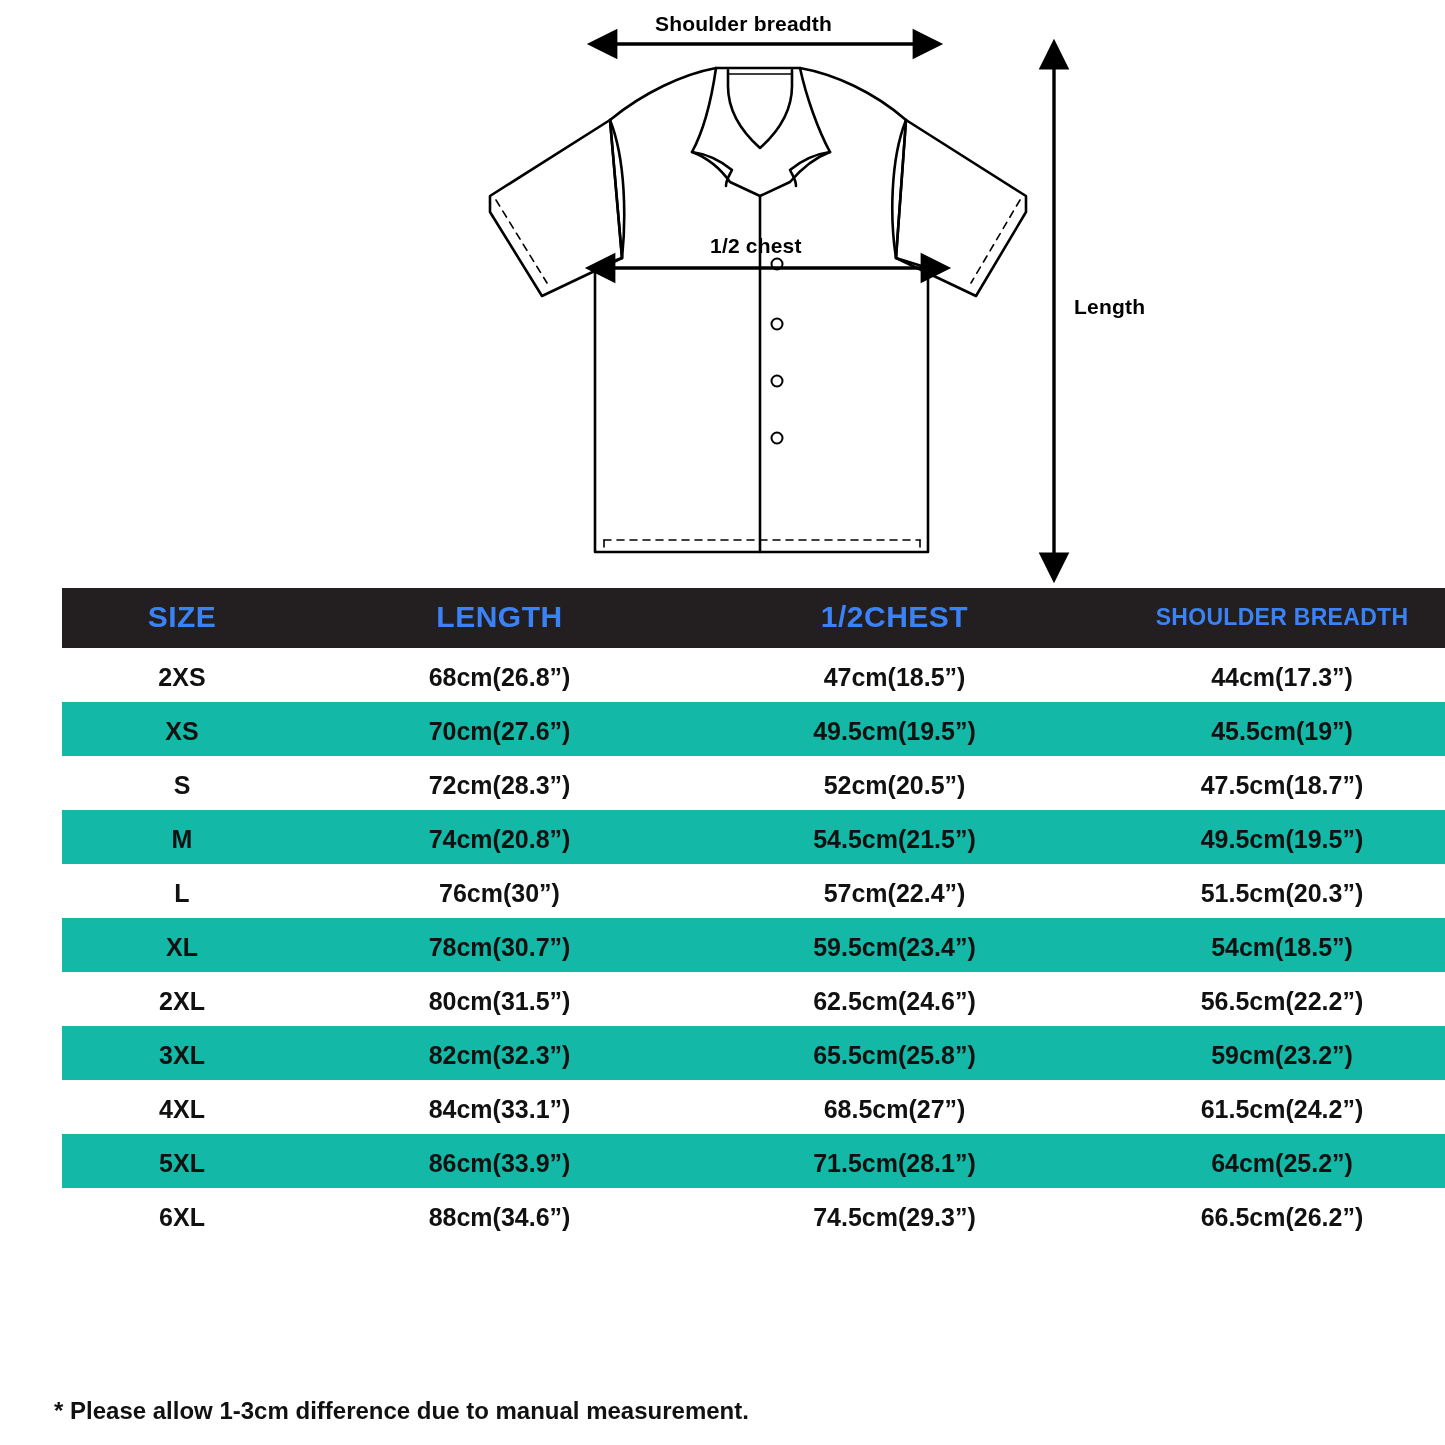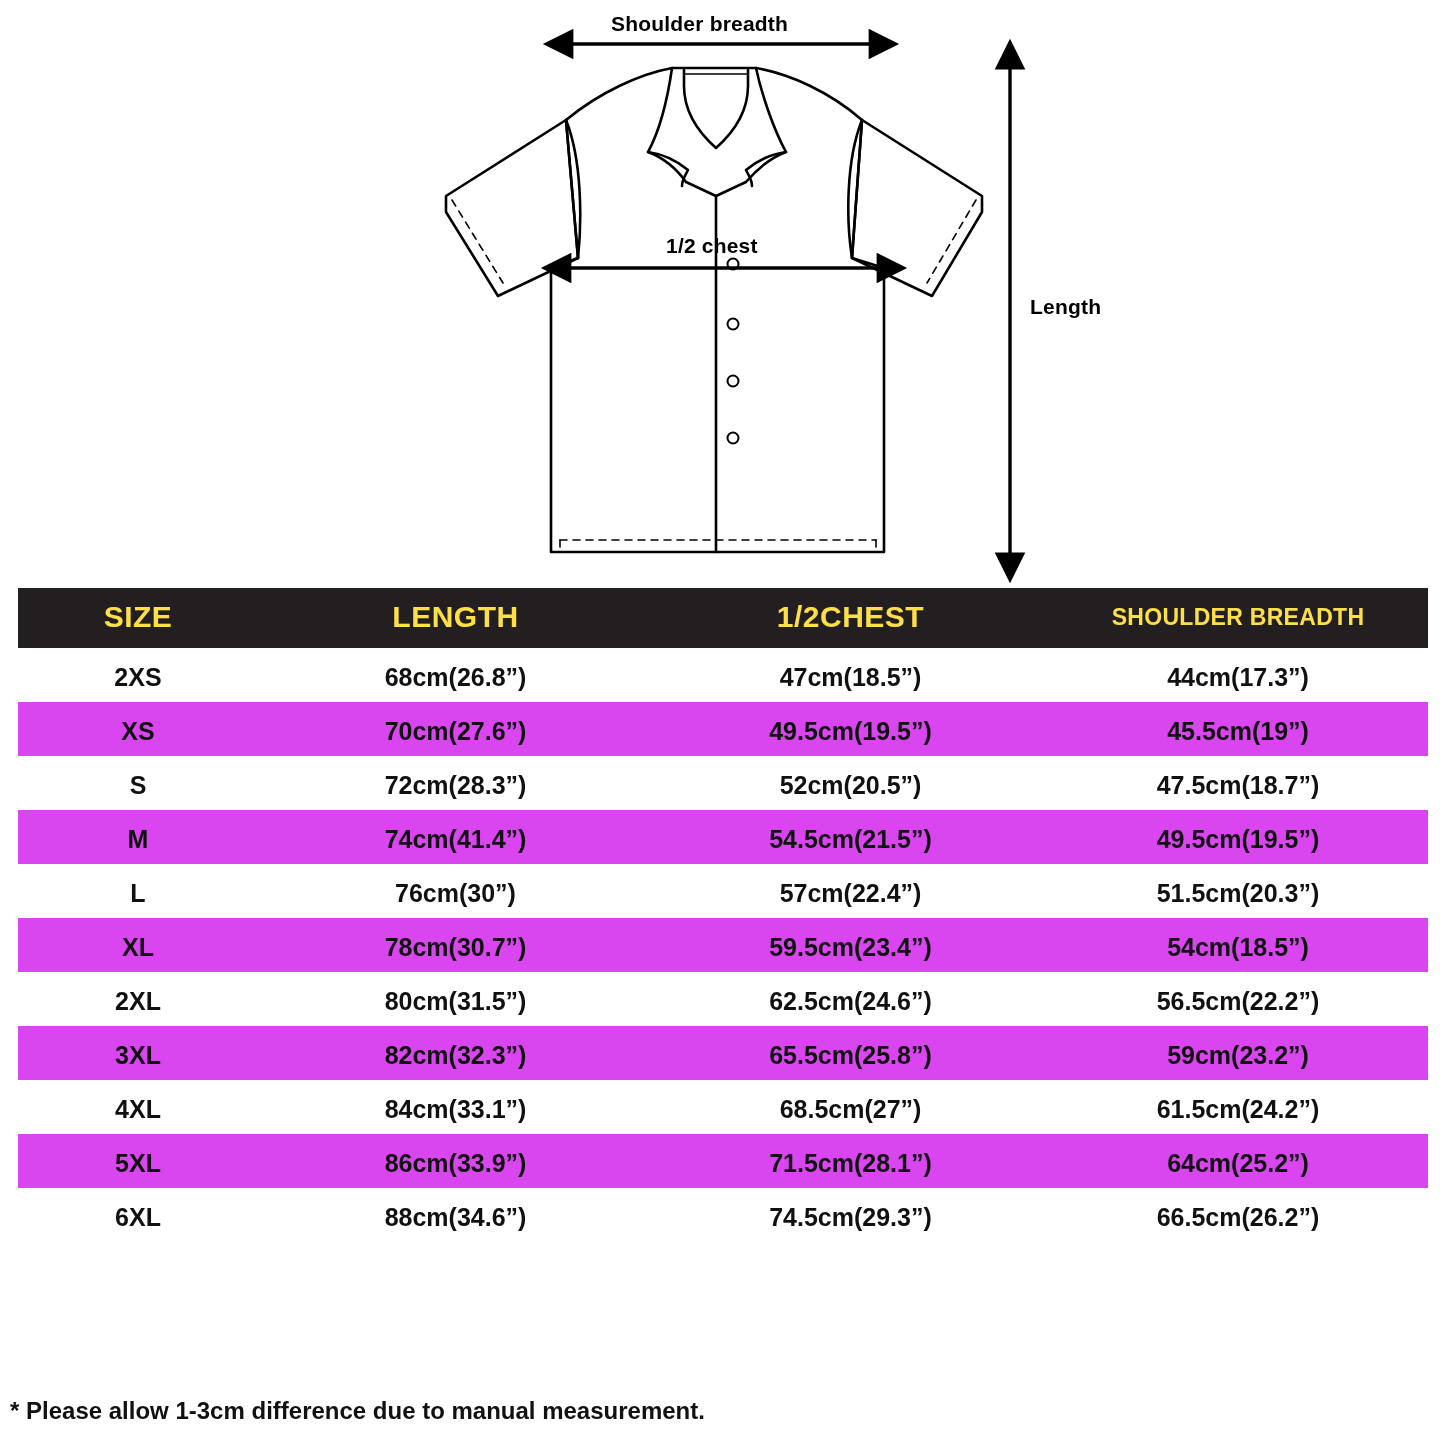--- a/index.html
+++ b/index.html
@@ -9,20 +9,21 @@
     height: 1445px;
     background: #ffffff;
     font-family: "Liberation Sans", sans-serif;
     color: #111111;
     overflow: hidden;
   }
   .page {
     position: relative;
     width: 1156px;
     height: 1445px;
+    margin-left: 44px;
   }
 
   
   .diagram {
     position: relative;
     width: 1445px;
     height: 590px;
   }
   .diagram svg { display: block; }
 
@@ -45,41 +46,41 @@
     top: 588px;
     width: 1410px;
   }
   table.size-table {
     border-collapse: collapse;
     width: 1410px;
     table-layout: fixed;
   }
   table.size-table thead th {
     background: #231f20;
-    color: #fde047;
+    color: #3b82f6;
     font-weight: bold;
     font-size: 30px;
     padding: 13px 4px 15px 4px;
     text-align: center;
     line-height: 1.05;
     letter-spacing: 0.5px;
   }
   table.size-table thead th.small {
     font-size: 23px;
     letter-spacing: 0.3px;
   }
   table.size-table tbody td {
     text-align: center;
     font-size: 25px;
     font-weight: bold;
     padding: 15px 4px 10px 4px;
     color: #111;
   }
   table.size-table tbody tr.odd td { background: #ffffff; }
-  table.size-table tbody tr.even td { background: #d946ef; }
+  table.size-table tbody tr.even td { background: #14b8a6; }
 
   col.c1 { width: 240px; }
   col.c2 { width: 395px; }
   col.c3 { width: 395px; }
   col.c4 { width: 380px; }
 
   .footnote {
     position: absolute;
     left: 10px;
     top: 1397px;
@@ -190,21 +191,21 @@
           <td>45.5cm(19”)</td>
         </tr>
         <tr class="odd">
           <td>S</td>
           <td>72cm(28.3”)</td>
           <td>52cm(20.5”)</td>
           <td>47.5cm(18.7”)</td>
         </tr>
         <tr class="even">
           <td>M</td>
-          <td>74cm(41.4”)</td>
+          <td>74cm(20.8”)</td>
           <td>54.5cm(21.5”)</td>
           <td>49.5cm(19.5”)</td>
         </tr>
         <tr class="odd">
           <td>L</td>
           <td>76cm(30”)</td>
           <td>57cm(22.4”)</td>
           <td>51.5cm(20.3”)</td>
         </tr>
         <tr class="even">

